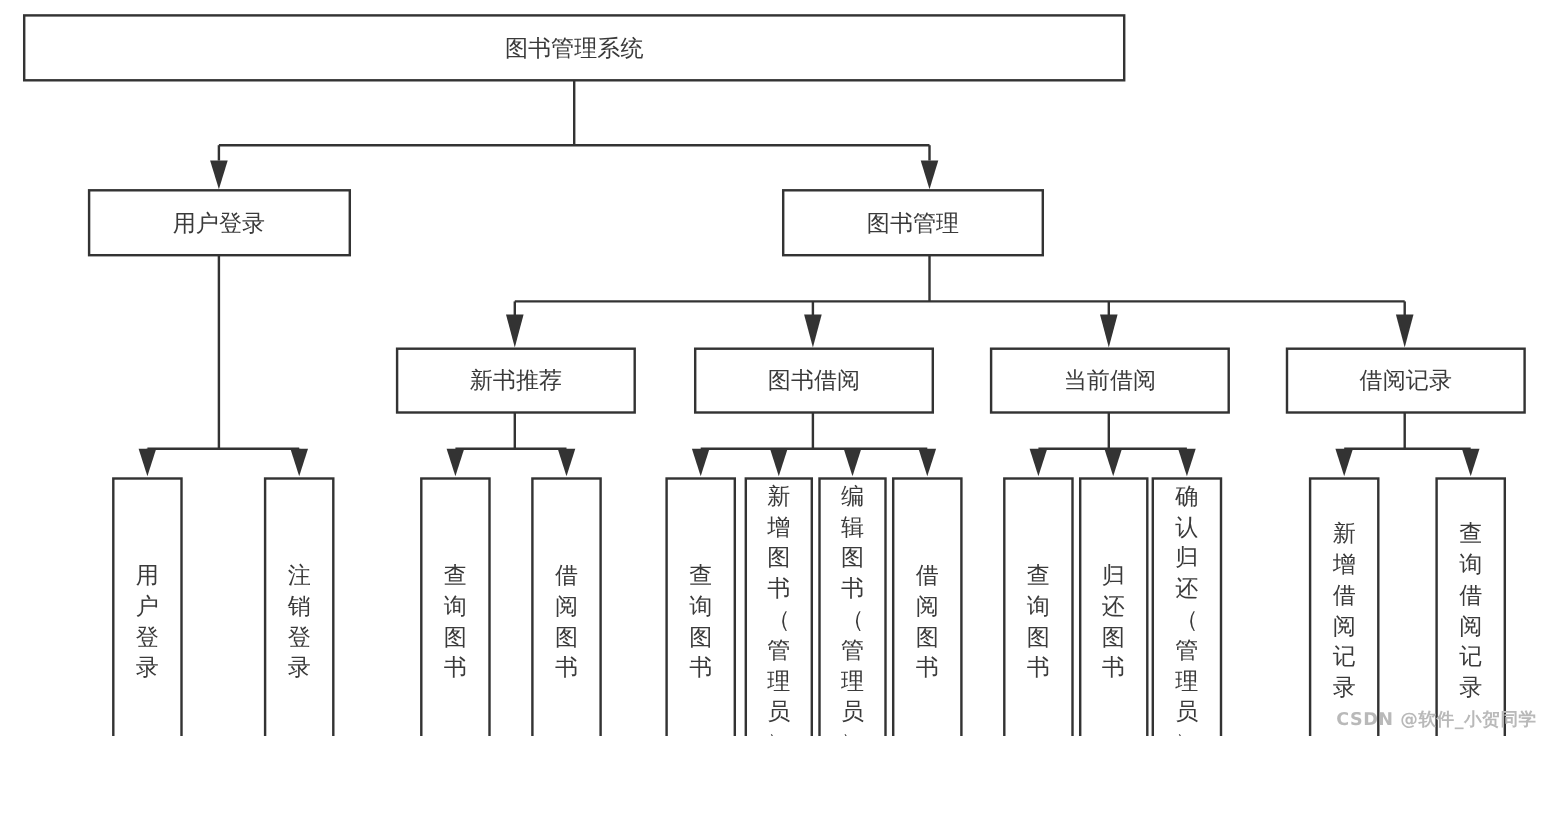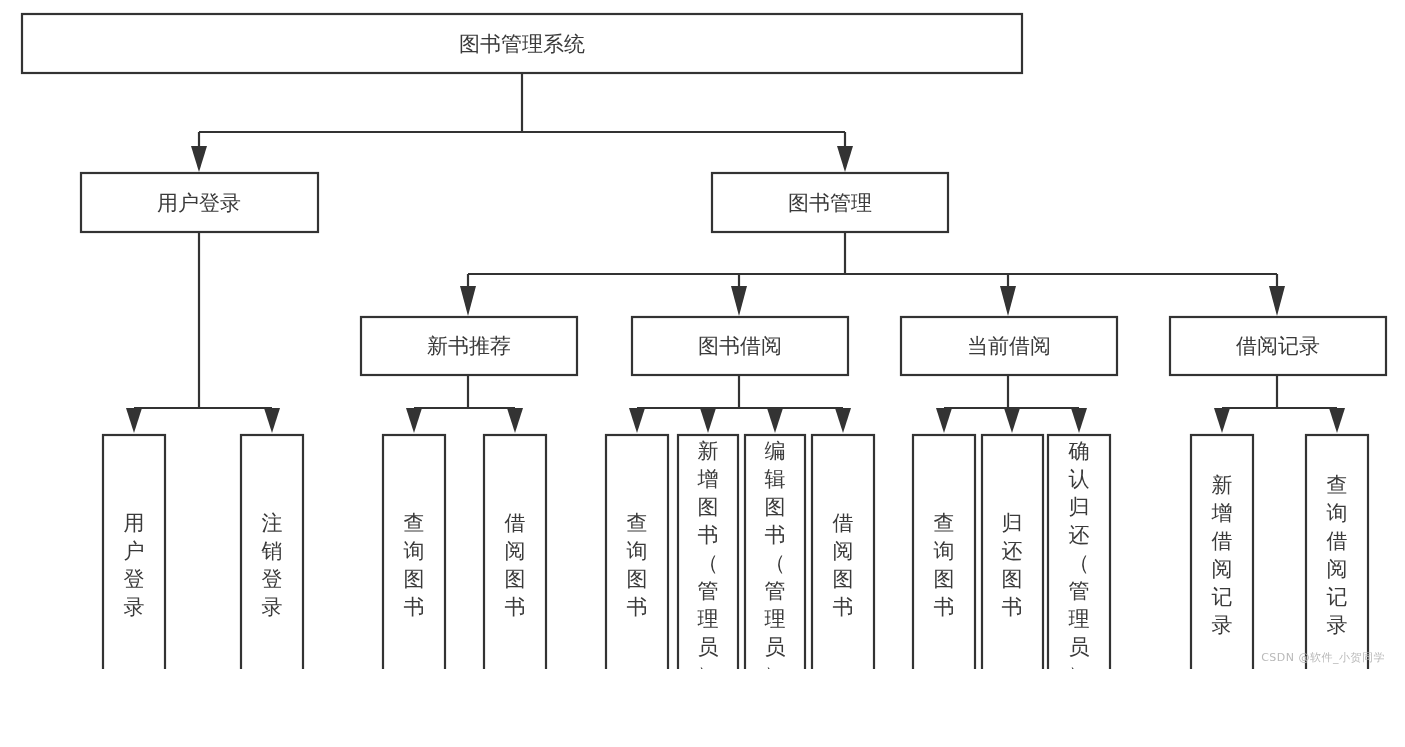--- a/index.html
+++ b/index.html
@@ -49,28 +49,29 @@
     dominant-baseline: middle;
   }
   .node-label-v {
     fill: #3a3a3a;
     font-family: "DejaVu Sans", "Liberation Sans", sans-serif;
     font-size: 21px;
     text-anchor: middle;
   }
   .watermark {
     position: absolute;
-    right: 20px;
+    right: 8px;
     bottom: 4px;
     font-family: "DejaVu Sans", "Liberation Sans", sans-serif;
-    font-size: 11px;
+    font-size: 16px;
     color: #b9b9b9;
     letter-spacing: 0.5px;
     white-space: nowrap;
     user-select: none;
+    font-weight: bold;
   }
 </style>
 </head>
 <body>
 
 <div id="diagram-root">
 
   <svg class="canvas" viewBox="0 0 1405 747" xmlns="http://www.w3.org/2000/svg">
 
     <g>

